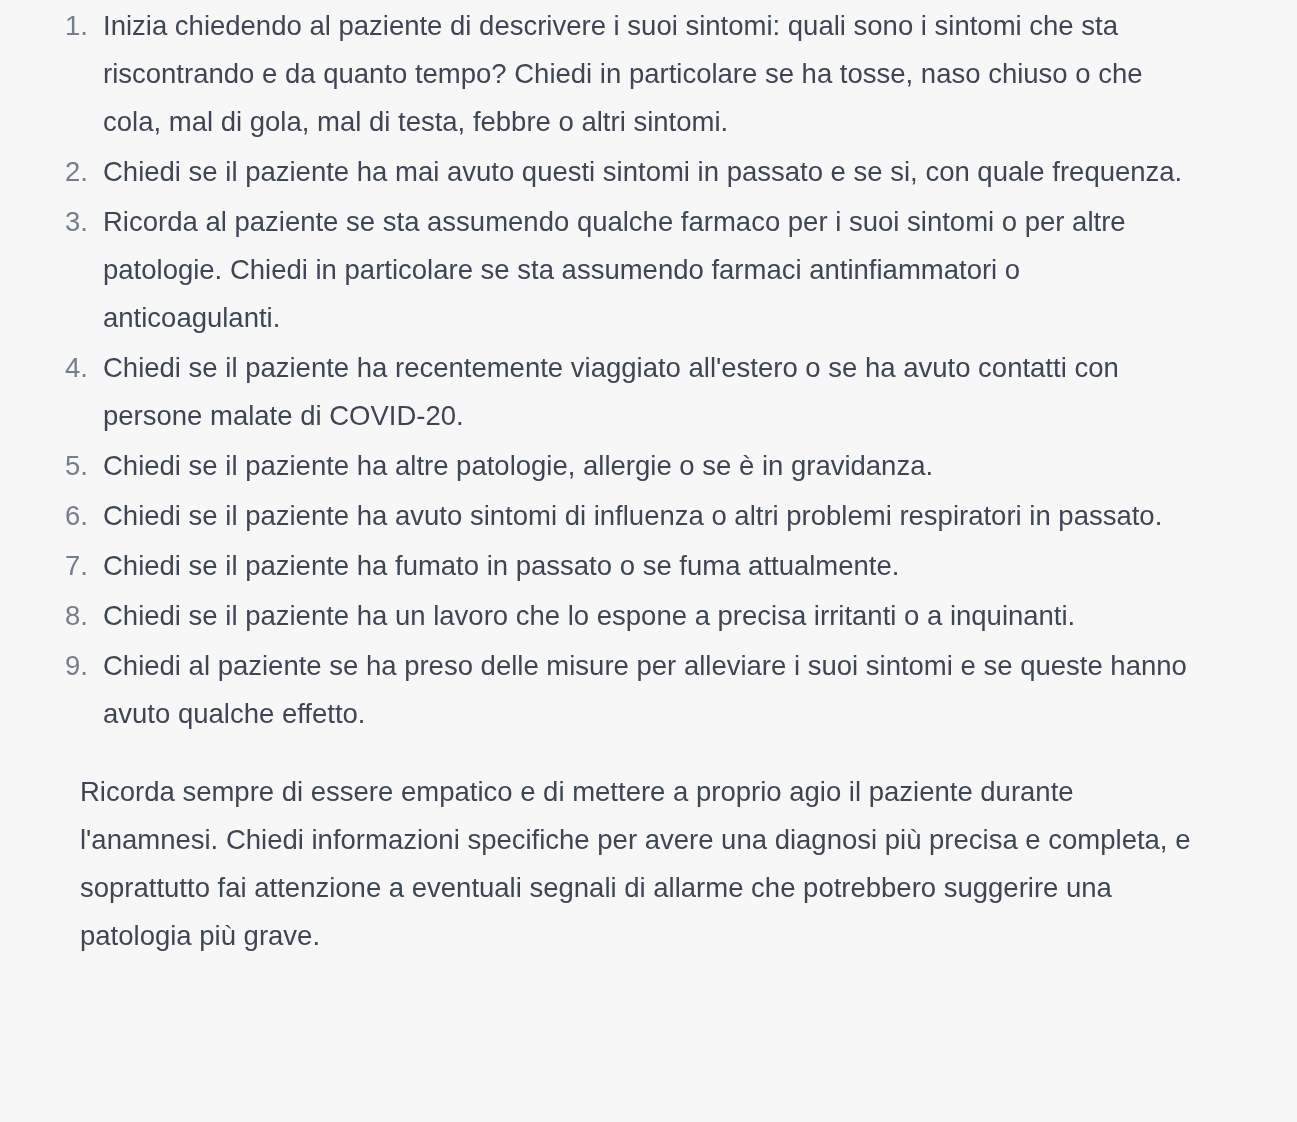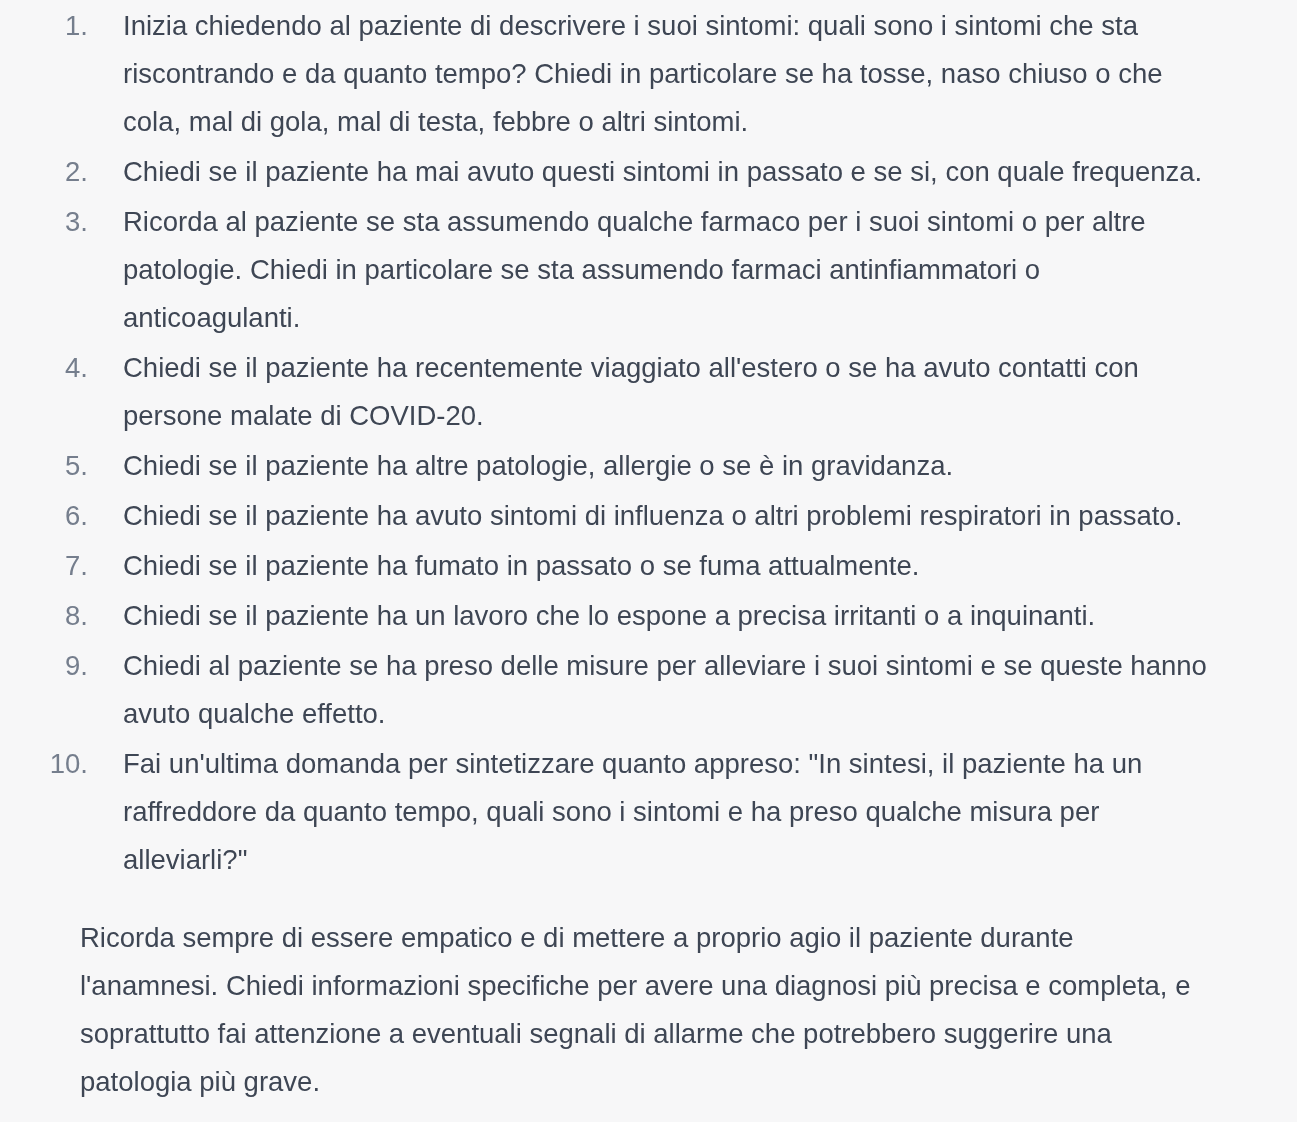--- a/index.html
+++ b/index.html
@@ -31,21 +31,20 @@
   .item-num {
     position: absolute;
     top: 0;
     right: calc(100% + 15px);
     white-space: nowrap;
     color: #757e8d;
   }
   .item-text {
     display: block;
     white-space: pre-line;
-    margin-left: 20px;
   }
   .closing-note {
     margin: 30px 0 0 16px;
     white-space: pre-line;
   }
 </style>
 </head>
 <body>
 
 <div class="content">
@@ -86,26 +85,20 @@
     </li>
     <li>
       <span class="item-num">8.</span>
       <span class="item-text">Chiedi se il paziente ha un lavoro che lo espone a precisa irritanti o a inquinanti.</span>
     </li>
     <li>
       <span class="item-num">9.</span>
       <span class="item-text">Chiedi al paziente se ha preso delle misure per alleviare i suoi sintomi e se queste hanno
 avuto qualche effetto.</span>
     </li>
-    <li>
-      <span class="item-num">10.</span>
-      <span class="item-text">Fai un'ultima domanda per sintetizzare quanto appreso: "In sintesi, il paziente ha un
-raffreddore da quanto tempo, quali sono i sintomi e ha preso qualche misura per
-alleviarli?"</span>
-    </li>
   </ol>
 
   <p class="closing-note">Ricorda sempre di essere empatico e di mettere a proprio agio il paziente durante
 l'anamnesi. Chiedi informazioni specifiche per avere una diagnosi più precisa e completa, e
 soprattutto fai attenzione a eventuali segnali di allarme che potrebbero suggerire una
 patologia più grave.</p>
 
 </div>
 
 </body></html>

